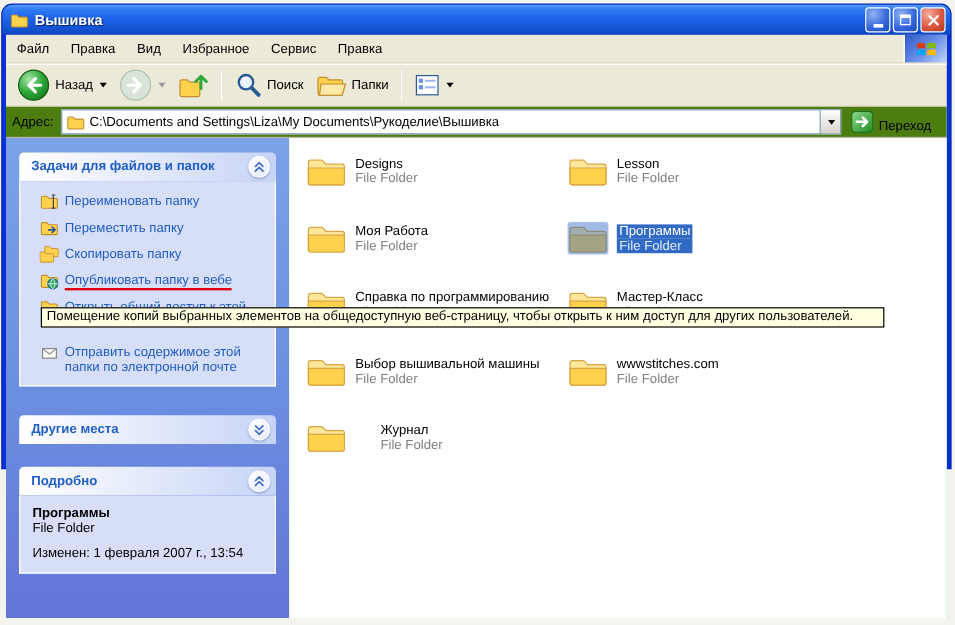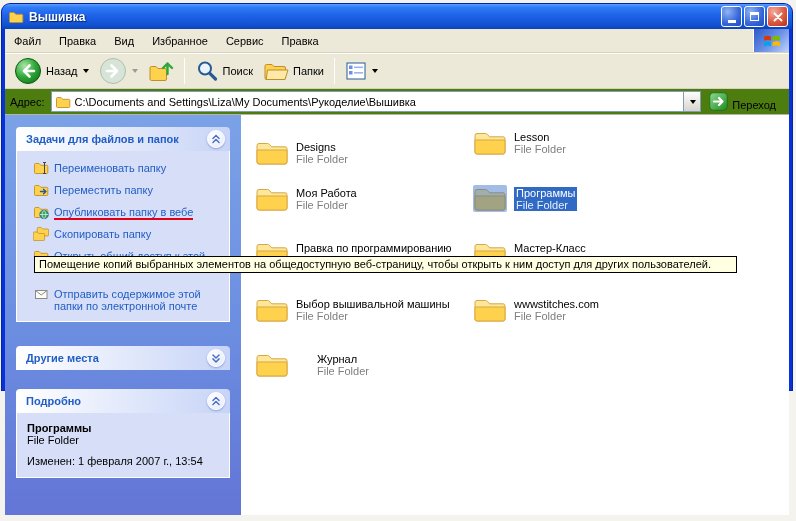--- a/index.html
+++ b/index.html
@@ -282,34 +282,34 @@
                 </svg>
               <span class="t-label">Переименовать папку</span>
             </div>
             <div class="task">
               <svg width="16" height="16" viewBox="0 0 16 16">
                   <use href="#sym-folder-mini"></use>
                   <path d="M7.5 9.5 h5 M10.5 7.3 L13 9.5 L10.5 11.7" stroke="#2A5A93" stroke-width="1.4" fill="none" stroke-linecap="round" stroke-linejoin="round"></path>
                 </svg>
               <span class="t-label">Переместить папку</span>
             </div>
+            <div class="task">
+              <svg width="16" height="16" viewBox="0 0 16 16">
+                  <use href="#sym-folder-mini" transform="translate(3,-1.5) scale(0.85)"></use>
+                  <use href="#sym-folder-mini" transform="translate(-1,3) scale(0.85)"></use>
+                </svg>
+              <span class="t-label">Скопировать папку</span>
+            </div>
             <div class="task task-publish">
               <svg width="16" height="16" viewBox="0 0 16 16">
                   <use href="#sym-folder-mini"></use>
                   <circle cx="11" cy="10.5" r="4.2" fill="#3FA64B" stroke="#1C6EA8"></circle>
                   <path d="M6.8 10.5 h8.4 M11 6.3 c2.4 2.4 2.4 6 0 8.4 c-2.4 -2.4 -2.4 -6 0 -8.4" stroke="#CFF0FF" stroke-width="0.8" fill="none"></path>
                 </svg>
               <span class="t-label">Опубликовать папку в вебе</span>
-            </div>
-            <div class="task">
-              <svg width="16" height="16" viewBox="0 0 16 16">
-                  <use href="#sym-folder-mini" transform="translate(3,-1.5) scale(0.85)"></use>
-                  <use href="#sym-folder-mini" transform="translate(-1,3) scale(0.85)"></use>
-                </svg>
-              <span class="t-label">Скопировать папку</span>
             </div>
             <div class="task task-share">
               <svg width="16" height="16" viewBox="0 0 16 16">
                   <use href="#sym-folder-mini"></use>
                   <ellipse cx="11" cy="12" rx="4" ry="2.4" fill="#F2C29B" stroke="#B5835A"></ellipse>
                 </svg>
               <span class="t-label">Открыть общий доступ к этой</span>
             </div>
             <div class="task task-email">
               <svg width="16" height="16" viewBox="0 0 16 16">
@@ -345,21 +345,21 @@
             <div class="details-name">Программы</div>
             <div>File Folder</div>
             <div class="details-mod">Изменен: 1 февраля 2007 г., 13:54</div>
           </div>
         </div>
 
       </div>
 
       <div class="files">
 
-        <div class="file-item" style="left:14px;top:24px;">
+        <div class="file-item" style="left:14px;top:14px;">
           <div class="fi-icon"><svg width="34" height="27">
                 <use href="#sym-folder"></use>
               </svg></div>
           <div class="fi-text">
               <div class="fi-name">Designs</div>
               <div class="fi-type">File Folder</div>
             </div>
         </div>
         <div class="file-item" style="left:14px;top:70px;">
           <div class="fi-icon"><svg width="34" height="27">
@@ -368,21 +368,21 @@
           <div class="fi-text">
               <div class="fi-name">Моя Работа</div>
               <div class="fi-type">File Folder</div>
             </div>
         </div>
         <div class="file-item" style="left:14px;top:125px;">
           <div class="fi-icon"><svg width="34" height="27">
                 <use href="#sym-folder"></use>
               </svg></div>
           <div class="fi-text">
-              <div class="fi-name">Правка по программированию</div>
+              <div class="fi-name">Справка по программированию</div>
               <div class="fi-type">File Folder</div>
             </div>
         </div>
         <div class="file-item" style="left:14px;top:181px;">
           <div class="fi-icon"><svg width="34" height="27">
                 <use href="#sym-folder"></use>
               </svg></div>
           <div class="fi-text">
               <div class="fi-name">Выбор вышивальной машины</div>
               <div class="fi-type">File Folder</div>

